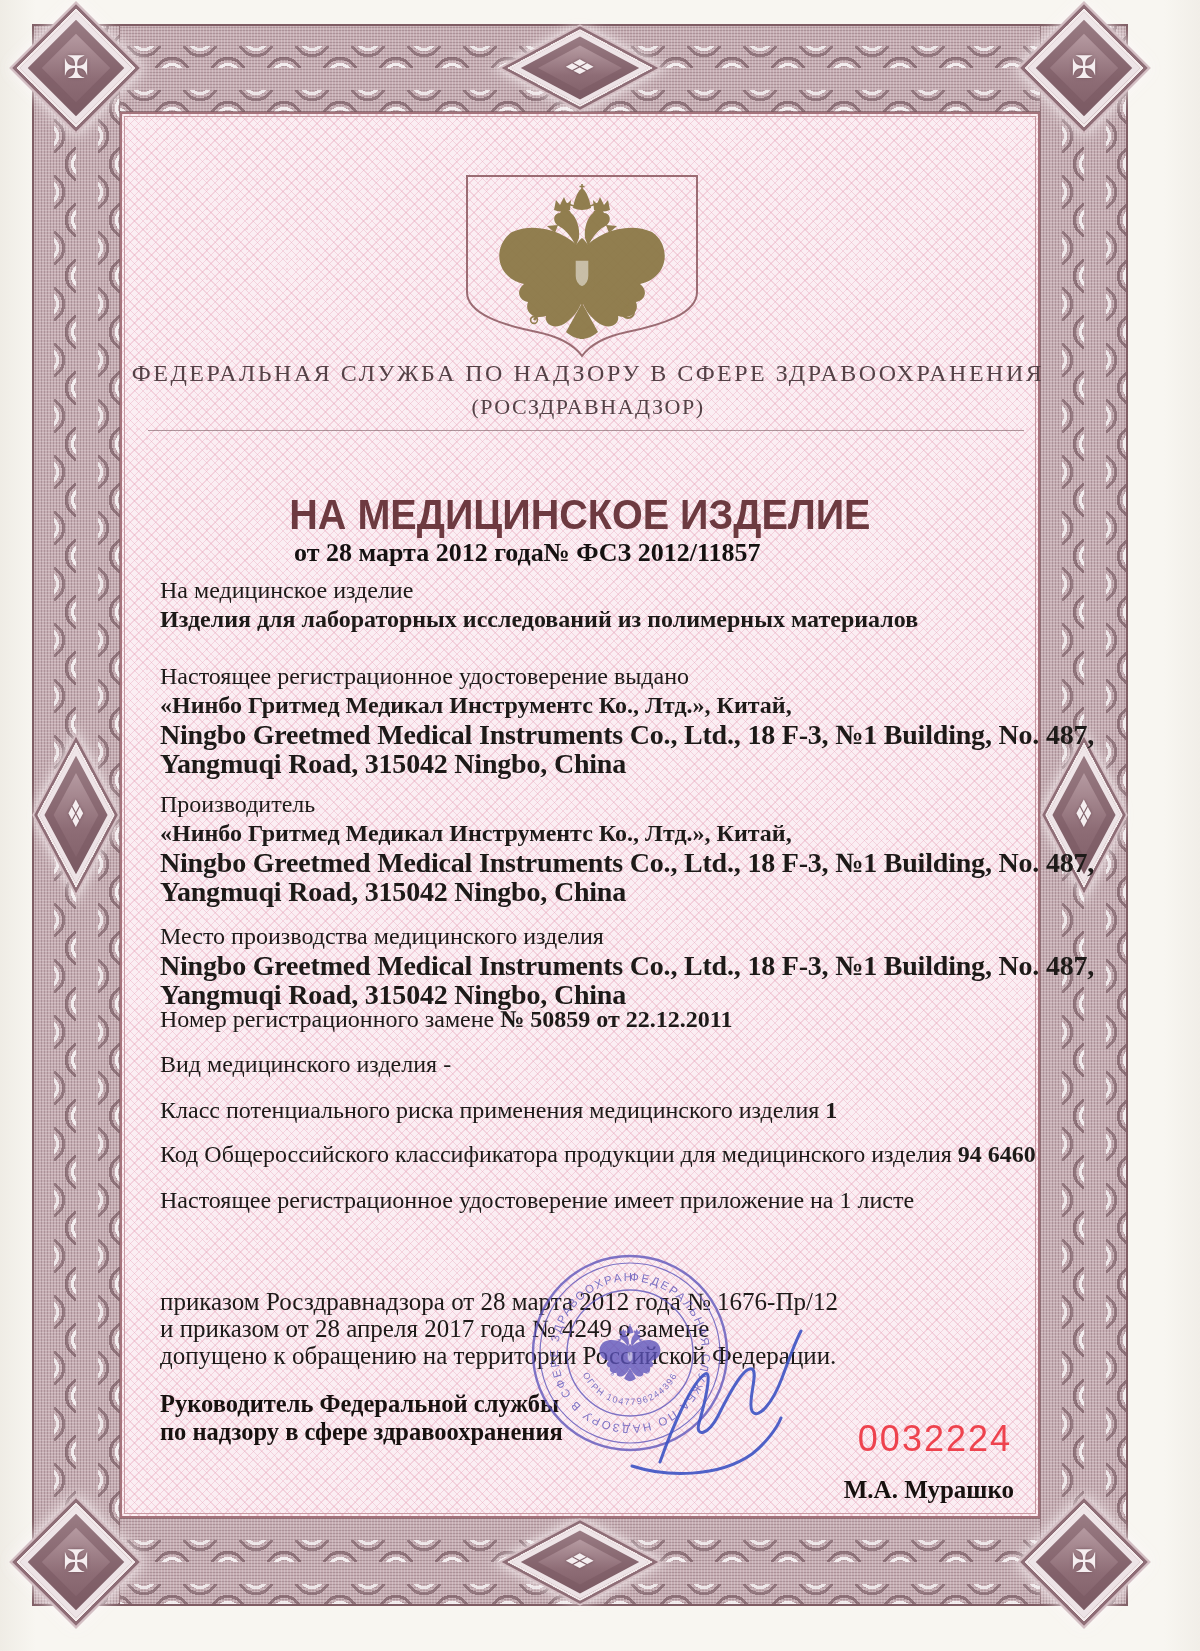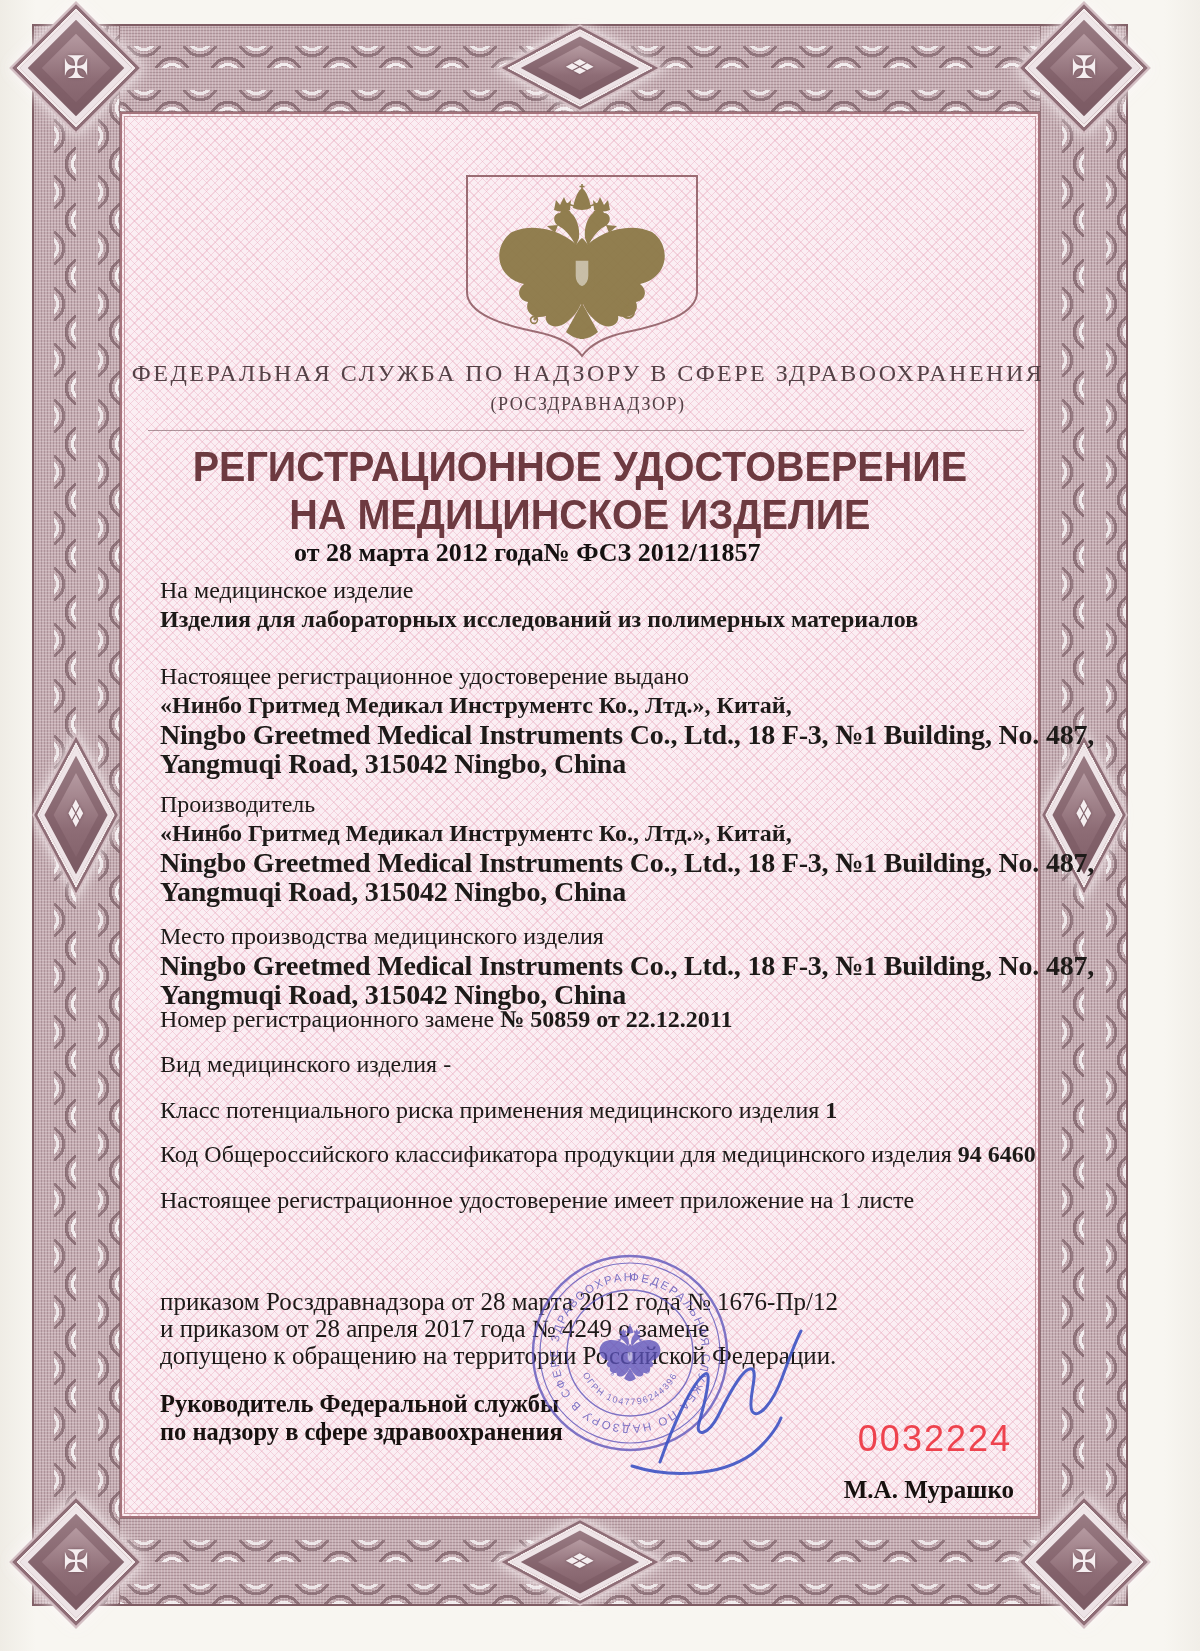--- a/index.html
+++ b/index.html
@@ -46,21 +46,21 @@
       repeating-linear-gradient(-45deg, rgba(231,164,185,.38) 0 1px, transparent 1px 6px),
       radial-gradient(circle, rgba(240,190,205,.5) .8px, transparent 1.6px);
     background-size:auto,auto,10px 10px;
     border:2px solid #a4737b;}
   .inner::before{content:"";position:absolute;inset:2px;border:1px solid #c89aa1;pointer-events:none;}
 
   .emblem{position:absolute;left:335px;top:56px;width:250px;height:196px;}
 
   .authority{position:absolute;left:0;width:100%;text-align:center;color:#544146;padding-left:8px;}
   .authority.l1{top:246px;font-size:24px;letter-spacing:2.5px;}
-  .authority.l2{top:280px;font-size:18px;letter-spacing:1.5px;}
+  .authority.l2{top:280px;font-size:22px;letter-spacing:1.5px;}
   .divider{position:absolute;top:316px;left:26px;right:14px;height:0;
     border-top:1px solid rgba(122,90,96,.6);}
 
   .title-line{position:absolute;left:0;width:100%;text-align:center;color:#6d3a40;
     font-family:"Liberation Sans",sans-serif;font-weight:bold;font-size:43px;white-space:nowrap;}
   .title-line span{display:inline-block;transform:scaleX(.92);transform-origin:center;}
   .title-line.t1{top:328px;}
   .title-line.t2{top:376px;}
 
   .issue-line{position:absolute;top:424px;left:0;width:100%;display:flex;
@@ -168,21 +168,20 @@
       <path d="M10,6 H240 V122 C240,144 204,155 170,162 C146,167 133,175 125,186 C117,175 104,167 80,162 C46,155 10,144 10,122 Z" fill="none" stroke="#9b6c73" stroke-width="2"></path>
       <g style="color:#8d7a49" opacity="0.96">
         <use href="#eagle-sym" x="25" y="14" width="200" height="160"></use>
       </g>
     </svg>
 
     <div class="authority l1">ФЕДЕРАЛЬНАЯ СЛУЖБА ПО НАДЗОРУ В СФЕРЕ ЗДРАВООХРАНЕНИЯ</div>
     <div class="authority l2">(РОСЗДРАВНАДЗОР)</div>
     <div class="divider"></div>
 
-    <div class="title-line t1"><span>РЕГИСТРАЦИОННОЕ УДОСТОВЕРЕНИЕ</span></div>
     <div class="title-line t2"><span>НА МЕДИЦИНСКОЕ ИЗДЕЛИЕ</span></div>
 
     <div class="issue-line">
       <span>от 28 марта 2012 года</span>
       <span>№  ФСЗ 2012/11857</span>
     </div>
 
     <div class="para" style="top:462px">
       <div>На медицинское изделие</div>
       <div class="b">Изделия для лабораторных исследований из полимерных материалов</div>

